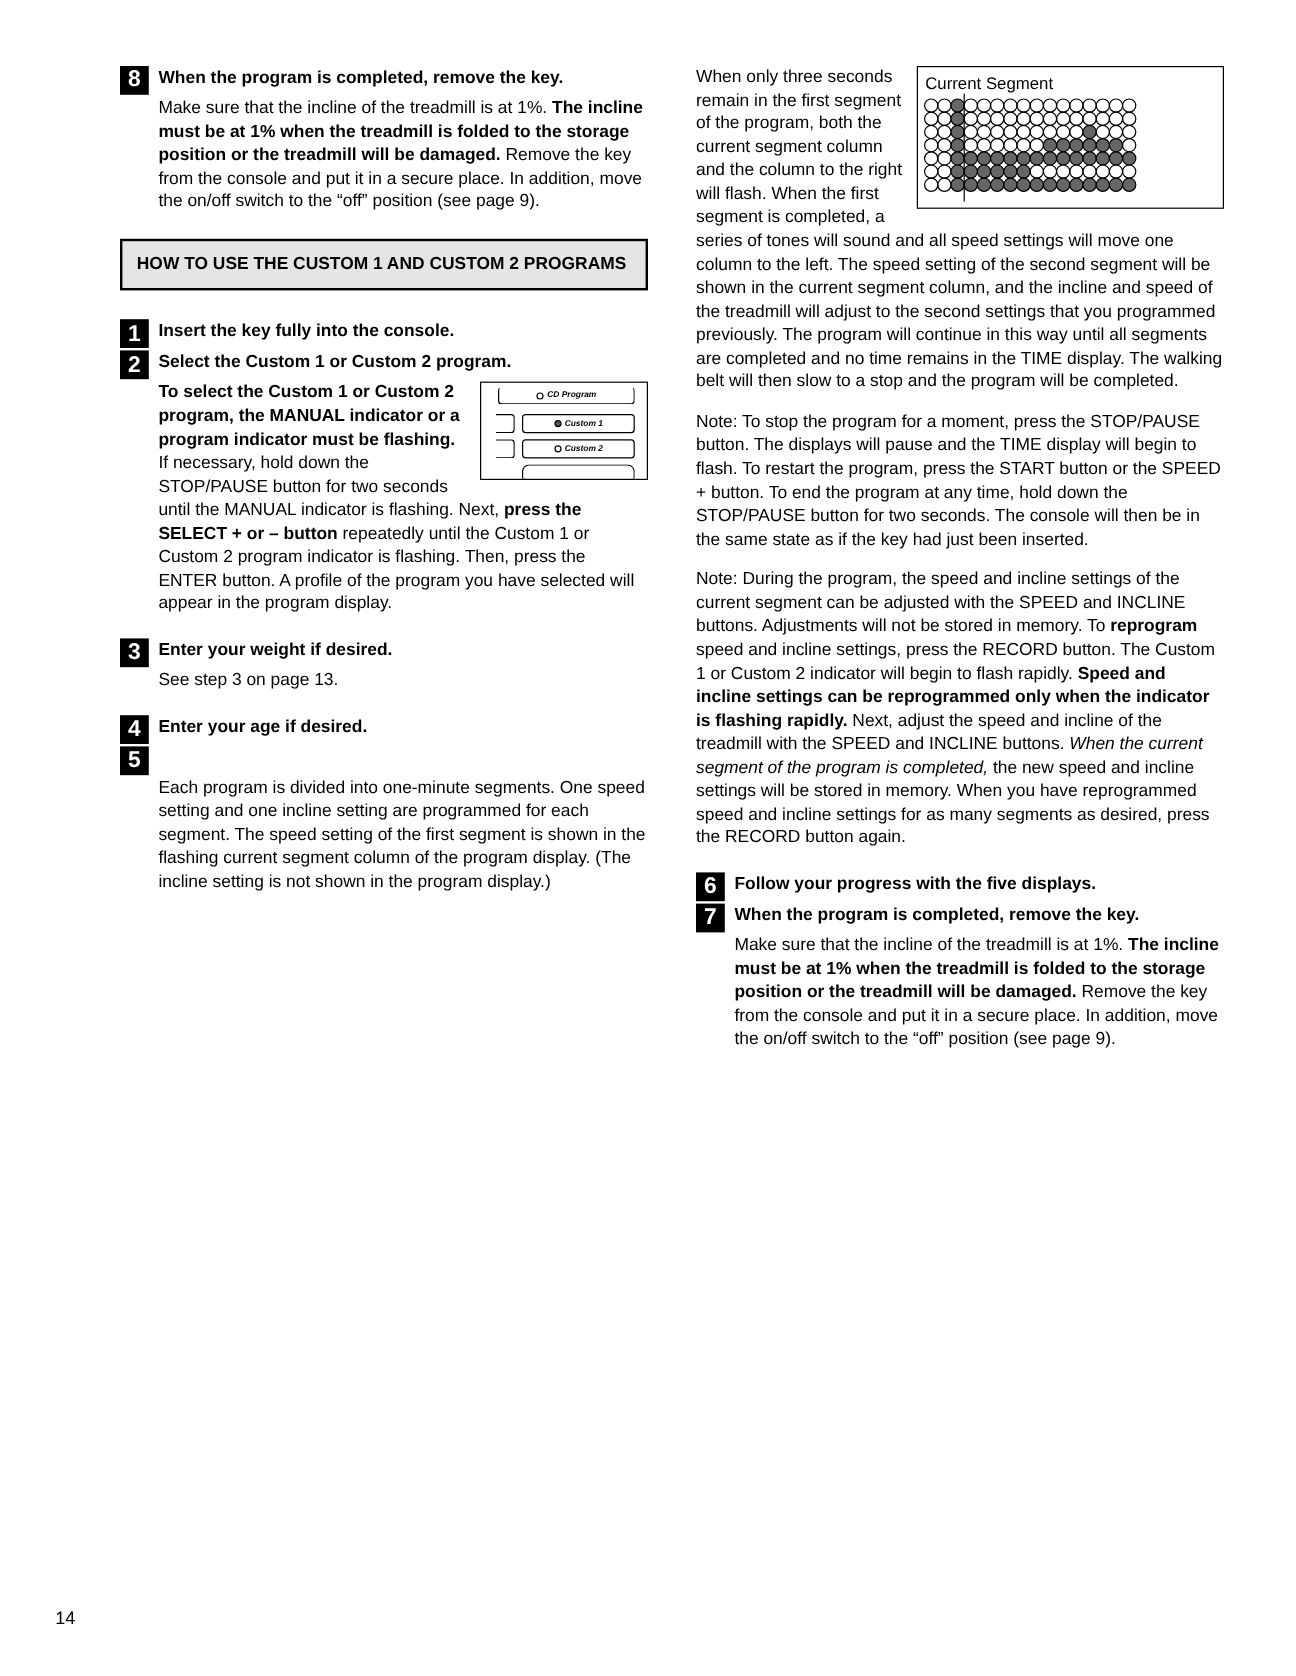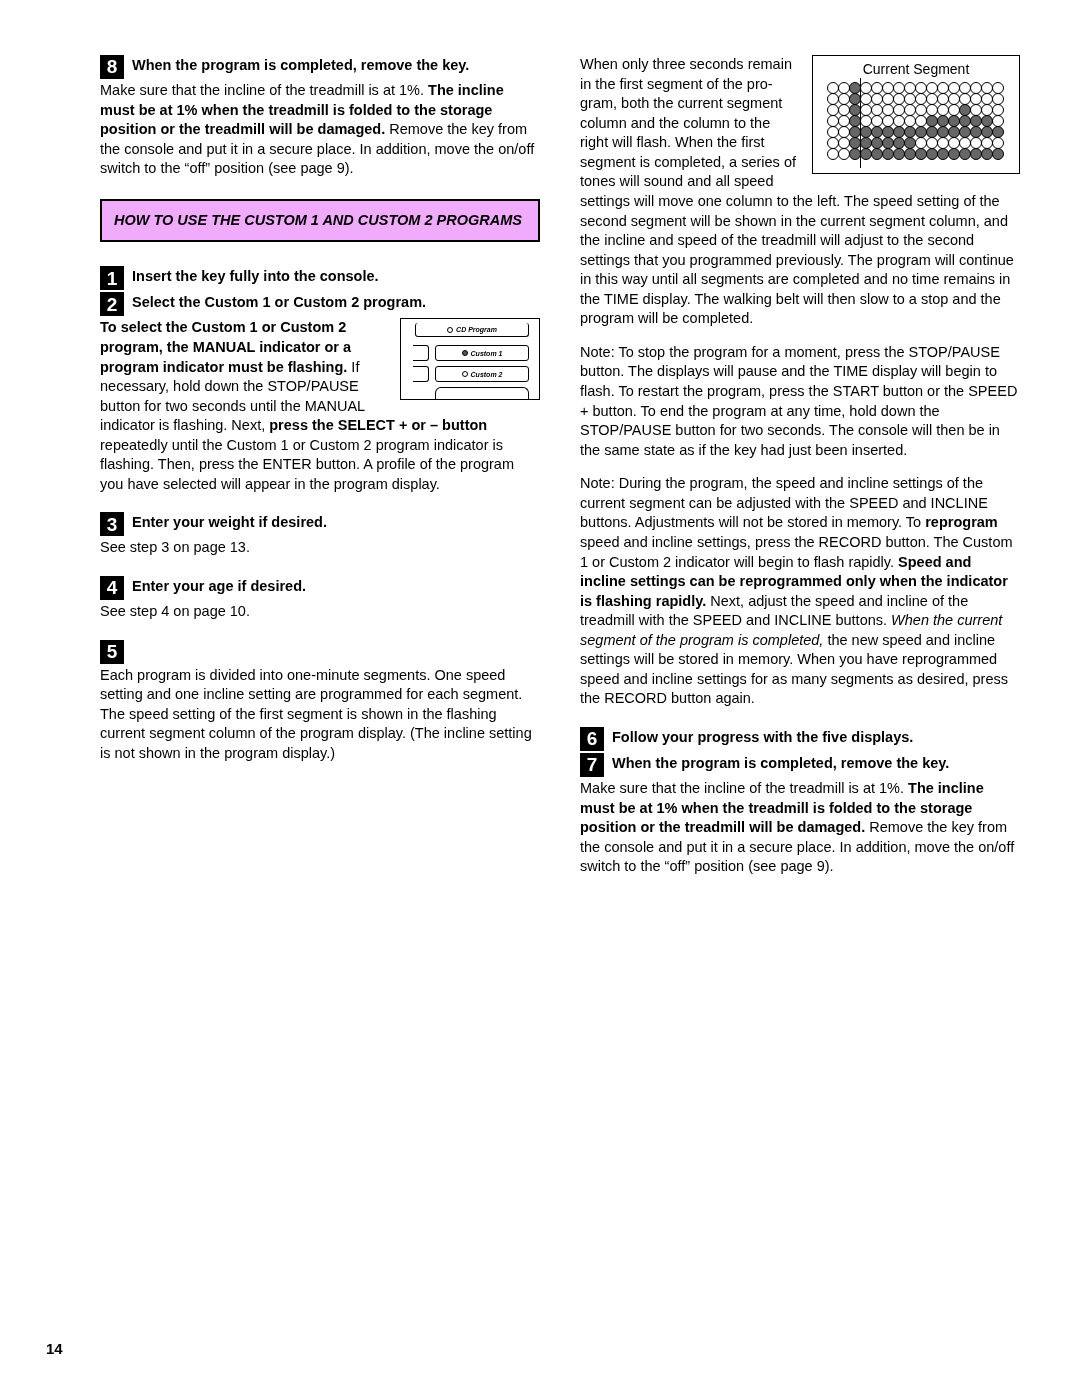--- a/index.html
+++ b/index.html
@@ -39,39 +39,39 @@
     align-items: center;
     justify-content: center;
     margin-right: 8px;
     margin-top: 0px;
   }
   .step-title {
     font-weight: bold;
     padding-top: 1px;
   }
   .step-body {
+    margin-left: 32px;
     margin-bottom: 18px;
   }
   .step-body p { margin-bottom: 14px; }
   .step-body p:last-child { margin-bottom: 0; }
   .heading-box {
     border: 2px solid #000;
-    background: #f0abfc;
+    background: #e5e5e5;
     padding: 10px 12px;
     font-weight: bold;
     margin: 20px 0 24px 0;
-    font-style: italic;
   }
   b { font-weight: bold; }
   i { font-style: italic; }
   .page-num {
     position: absolute;
     bottom: 38px;
     left: 46px;
-    font-weight: bold;
+    font-weight: normal;
     font-size: 15px;
   }
   .inline-console {
     float: right;
     width: 140px;
     height: 82px;
     border: 1.5px solid #000;
     margin-left: 10px;
     margin-bottom: 4px;
     position: relative;
@@ -91,26 +91,25 @@
     justify-content: center;
     gap: 3px;
   }
   .dot {
     width: 6px; height: 6px; border:1px solid #000; border-radius:50%;
     display:inline-block;
   }
   .dot.filled { background:#555; }
   .segment-box {
     float: right;
-    width: 208px;
+    width: 256px;
     border: 1.5px solid #000;
     margin-left: 12px;
     margin-bottom: 4px;
     padding: 4px 6px 8px 6px;
-    text-align: center;
     font-size: 14px;
     background: #fff;
   }
   .segment-title { margin-bottom: 3px; }
   .grid-row {
     display: flex;
     justify-content: center;
     gap: -1px;
   }
   .grid-row span {
@@ -181,23 +180,20 @@
       <div class="step-title">Enter your weight if desired.</div>
     </div>
     <div class="step-body">
       <p>See step 3 on page 13.</p>
     </div>
 
     <div class="step">
       <div class="step-num">4</div>
       <div class="step-title">Enter your age if desired.</div>
     </div>
-    <div class="step-body">
-      <p>See step 4 on page 10.</p>
-    </div>
 
     <div class="step">
       <div class="step-num">5</div>
     </div>
     <div class="step-body">
       <p>Each program is divided into one-minute segments. One speed setting and one incline setting are pro­grammed for each segment. The speed setting of the first segment is shown in the flashing current segment column of the program display. (The in­cline setting is not shown in the program display.)</p>
     </div>
 
   </div>
 

